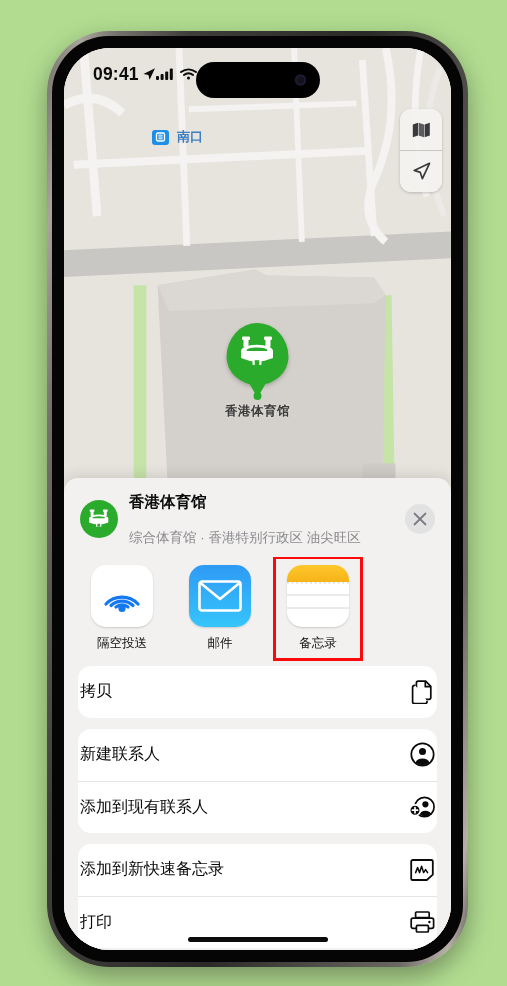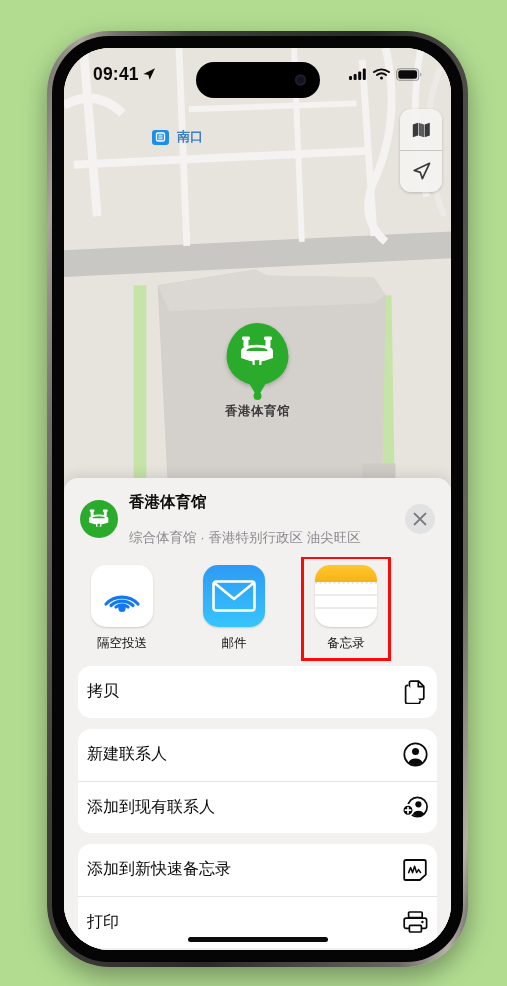--- a/index.html
+++ b/index.html
@@ -53,58 +53,58 @@
     text-shadow:0 0 3px #e7e4de,0 0 3px #e7e4de;}
 
   
   .map-ctrls{position:absolute;right:9px;top:61px;width:42px;border-radius:11px;
     background:rgba(243,242,240,.94);box-shadow:0 1px 3px rgba(0,0,0,.2);overflow:hidden;}
   .map-ctrl{height:41px;display:flex;align-items:center;justify-content:center;}
   .map-ctrl + .map-ctrl{border-top:.5px solid #c9c7c3;}
 
   
   .statusbar{position:absolute;left:0;top:0;width:100%;height:52px;z-index:6;
-    display:flex;align-items:center;justify-content:space-between;padding:7px 29px;box-sizing:border-box;}
+    display:flex;align-items:center;padding:7px 29px;box-sizing:border-box;}
   .sb-time{font-size:17.5px;font-weight:700;color:#0b0b0b;display:flex;align-items:center;gap:3px;letter-spacing:.2px;}
   .sb-right{display:flex;align-items:center;gap:6px;}
   .island{position:absolute;left:50%;top:14px;transform:translateX(-50%);
     width:124px;height:36px;border-radius:19px;background:#000;z-index:7;}
   .island:after{content:"";position:absolute;right:14px;top:50%;transform:translateY(-50%);
     width:11px;height:11px;border-radius:50%;background:#14121c;
     box-shadow:inset 0 0 3px #3a3560;}
 
   
   .sheet{position:absolute;left:0;right:0;bottom:0;top:430px;background:#f2f1f0;
     border-radius:14px 14px 0 0;z-index:8;box-shadow:0 -2px 14px rgba(0,0,0,.12);}
   .sheet-header{display:flex;align-items:center;padding:14px 16px 10px 16px;}
   .sh-avatar{width:38px;height:38px;border-radius:50%;background:#2bab2b;flex:0 0 auto;
     display:flex;align-items:center;justify-content:center;}
   .sh-text{margin-left:11px;flex:1 1 auto;min-width:0;}
   .sh-title{font-size:15.5px;font-weight:700;color:#0d0d0d;line-height:1.25;}
   .sh-sub{font-size:13.5px;color:#8b8b8f;line-height:1.3;margin-top:18px;white-space:nowrap;overflow:hidden;}
   .sh-close{width:30px;height:30px;border-radius:50%;background:#e3e2e2;flex:0 0 auto;
     display:flex;align-items:center;justify-content:center;}
 
-  .apps-row{display:flex;gap:40px;padding:8px 0 10px 22px;overflow:hidden;}
+  .apps-row{display:flex;gap:26px;padding:8px 0 10px 22px;overflow:hidden;}
   .app{width:72px;flex:0 0 auto;display:flex;flex-direction:column;align-items:center;position:relative;}
   .app-icon{width:62px;height:62px;border-radius:15px;overflow:hidden;
     box-shadow:0 1px 2px rgba(0,0,0,.16);background:#fff;position:relative;}
   .app-label{margin-top:8px;font-size:12.5px;color:#111;font-weight:500;white-space:nowrap;}
   .app.highlight{outline:3px solid #fa0a0a;outline-offset:6px;}
 
   .ic-airdrop{background:#fff;display:flex;align-items:center;justify-content:center;}
   .ic-messages{background:linear-gradient(180deg,#5bd75b,#28b72b);display:flex;align-items:center;justify-content:center;}
   .ic-mail{background:linear-gradient(180deg,#2e9af5,#36c5fb);display:flex;align-items:center;justify-content:center;}
   .ic-notes{background:#fff;}
   .notes-top{height:17px;background:linear-gradient(180deg,#ffc72c,#f5b318);}
 
   .actions{padding:4px 14px 0 14px;}
   .group{background:#fff;border-radius:13px;overflow:hidden;margin-bottom:11px;}
   .row{display:flex;align-items:center;justify-content:space-between;
-    padding:0 9px;height:52px;box-sizing:border-box;}
+    padding:0 2px;height:52px;box-sizing:border-box;}
   .row + .row{border-top:.5px solid #e4e4e6;}
   .row-label{font-size:16px;color:#0a0a0a;font-weight:500;}
   .row-icon{display:flex;align-items:center;justify-content:center;width:26px;height:26px;}
 
   .home-indicator{position:absolute;left:50%;bottom:8px;transform:translateX(-50%);
     width:140px;height:5px;border-radius:3px;background:#0b0b0b;z-index:10;}
 </style>
 </head>
 <body>
 

